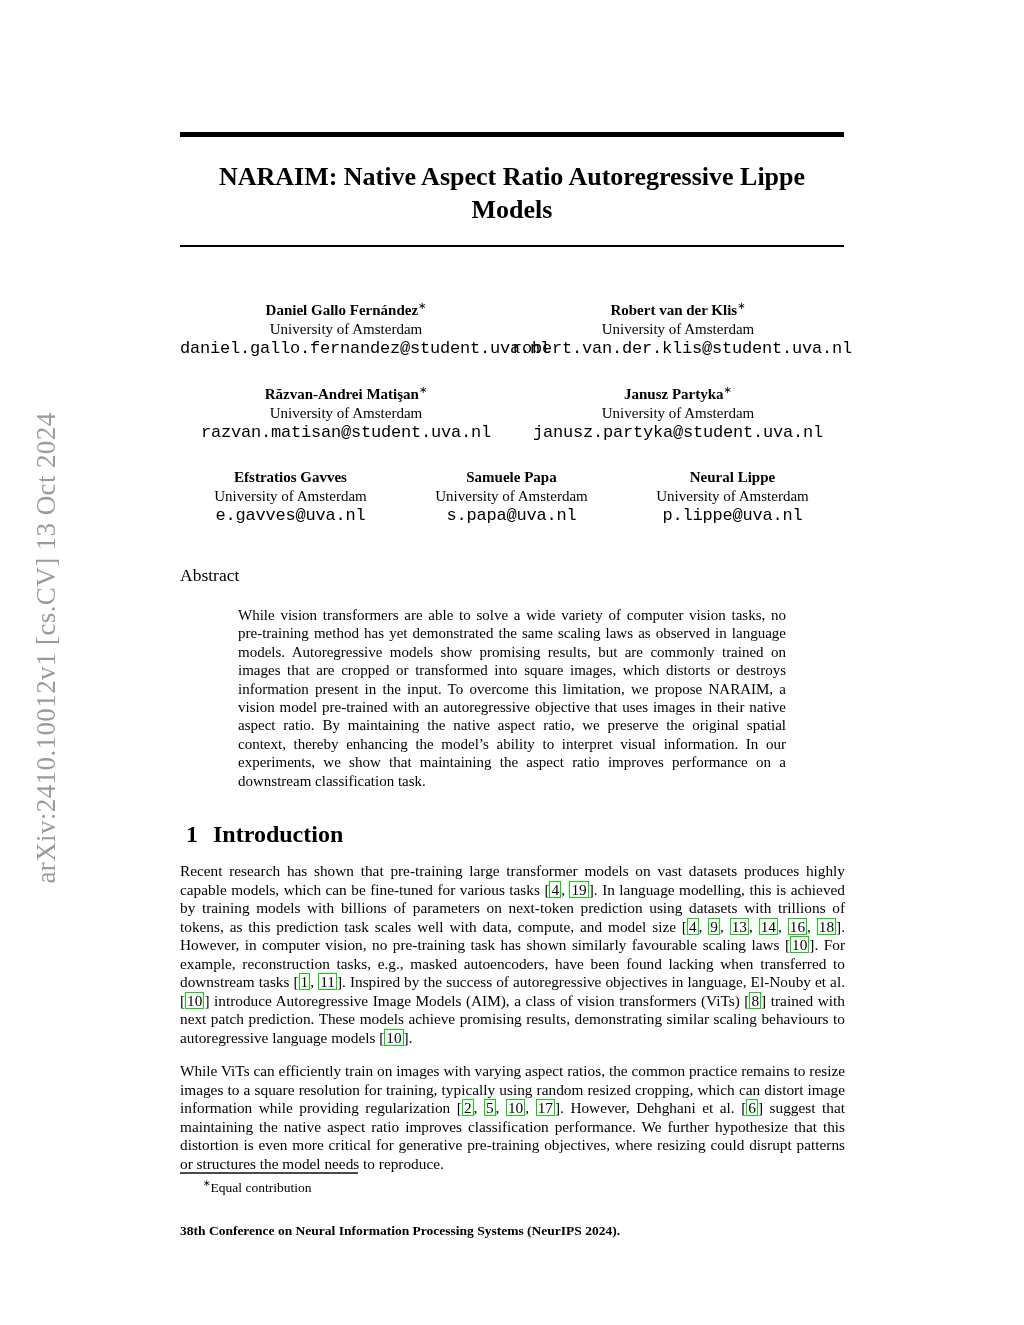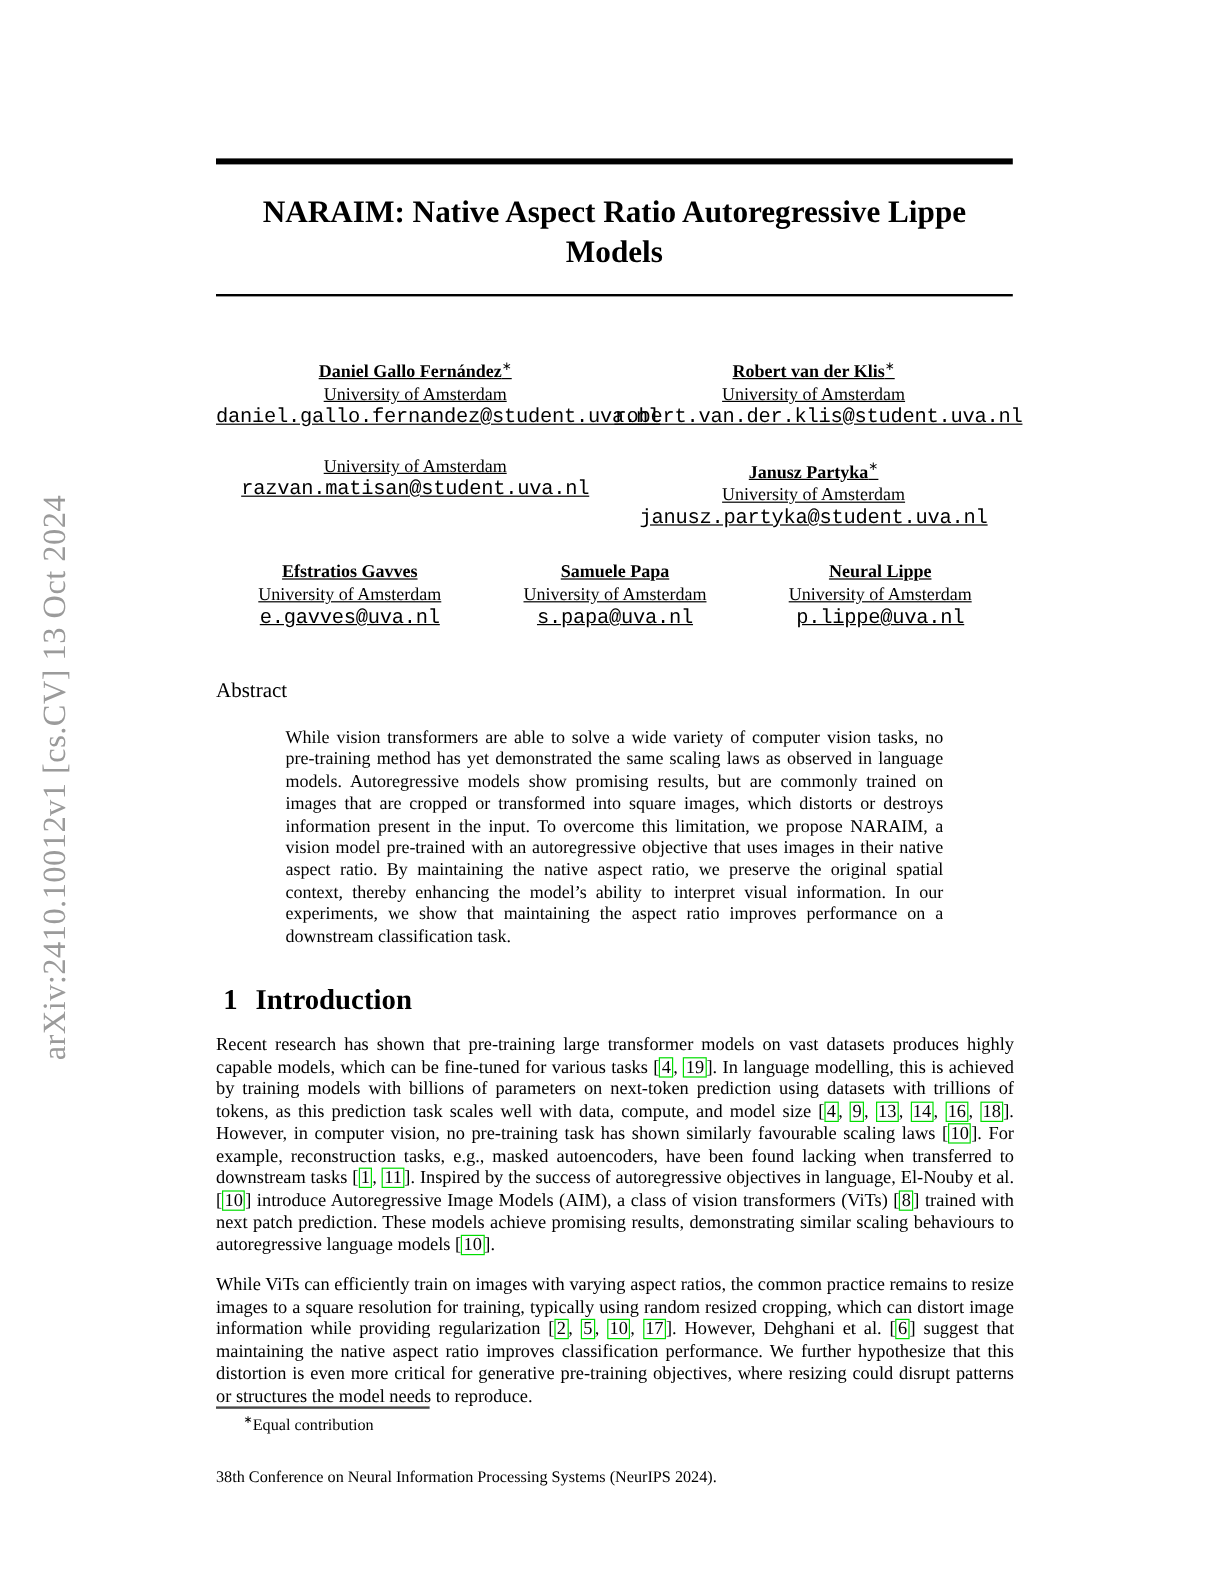--- a/index.html
+++ b/index.html
@@ -42,22 +42,21 @@
     position: absolute;
     left: 180px; top: 245px;
     width: 664px; height: 2px;
     background: #000;
   }
   .authors-row {
     position: absolute;
     left: 180px;
     width: 664px;
     display: flex;
-    justify-content: flex-end;
-    text-decoration: underline;
+    justify-content: flex-start;
   }
   .authors-row-1 { top: 296px; }
   .authors-row-2 { top: 380px; }
   .authors-row-3 { top: 463px; }
   .author { text-align: center; }
   .authors-row-1 .author, .authors-row-2 .author { width: 332px; }
   .authors-row-3 .author { width: 221px; }
   .author-name { font-weight: bold; font-size: 15px; line-height: 19px; }
   .author-name sup { font-size: 10px; font-weight: normal; }
   .author-affil { font-size: 15px; line-height: 19px; }
@@ -117,20 +116,21 @@
   .footnote {
     position: absolute;
     left: 203px; top: 1178px;
     font-size: 13.5px;
   }
   .footnote sup { font-size: 9px; }
   .page-footer {
     position: absolute;
     left: 180px; top: 1223px;
     font-size: 13.5px;
+    font-weight: bold;
   }
 </style>
 </head>
 <body>
 
 <div class="page">
 
   <div class="arxiv-watermark">arXiv:2410.10012v1  [cs.CV]  13 Oct 2024</div>
 
   <div class="rule-thick"></div>
@@ -147,20 +147,21 @@
     </div>
     <div class="author">
       <div class="author-name"><span>Robert van der Klis</span><sup>∗</sup></div>
       <div class="author-affil">University of Amsterdam</div>
       <div class="author-email">robert.van.der.klis@student.uva.nl</div>
     </div>
   </div>
 
   <div class="authors-row authors-row-2">
     <div class="author">
+      <div class="author-name"><span>Răzvan-Andrei Matişan</span><sup>∗</sup></div>
       <div class="author-affil">University of Amsterdam</div>
       <div class="author-email">razvan.matisan@student.uva.nl</div>
     </div>
     <div class="author">
       <div class="author-name"><span>Janusz Partyka</span><sup>∗</sup></div>
       <div class="author-affil">University of Amsterdam</div>
       <div class="author-email">janusz.partyka@student.uva.nl</div>
     </div>
   </div>
 

